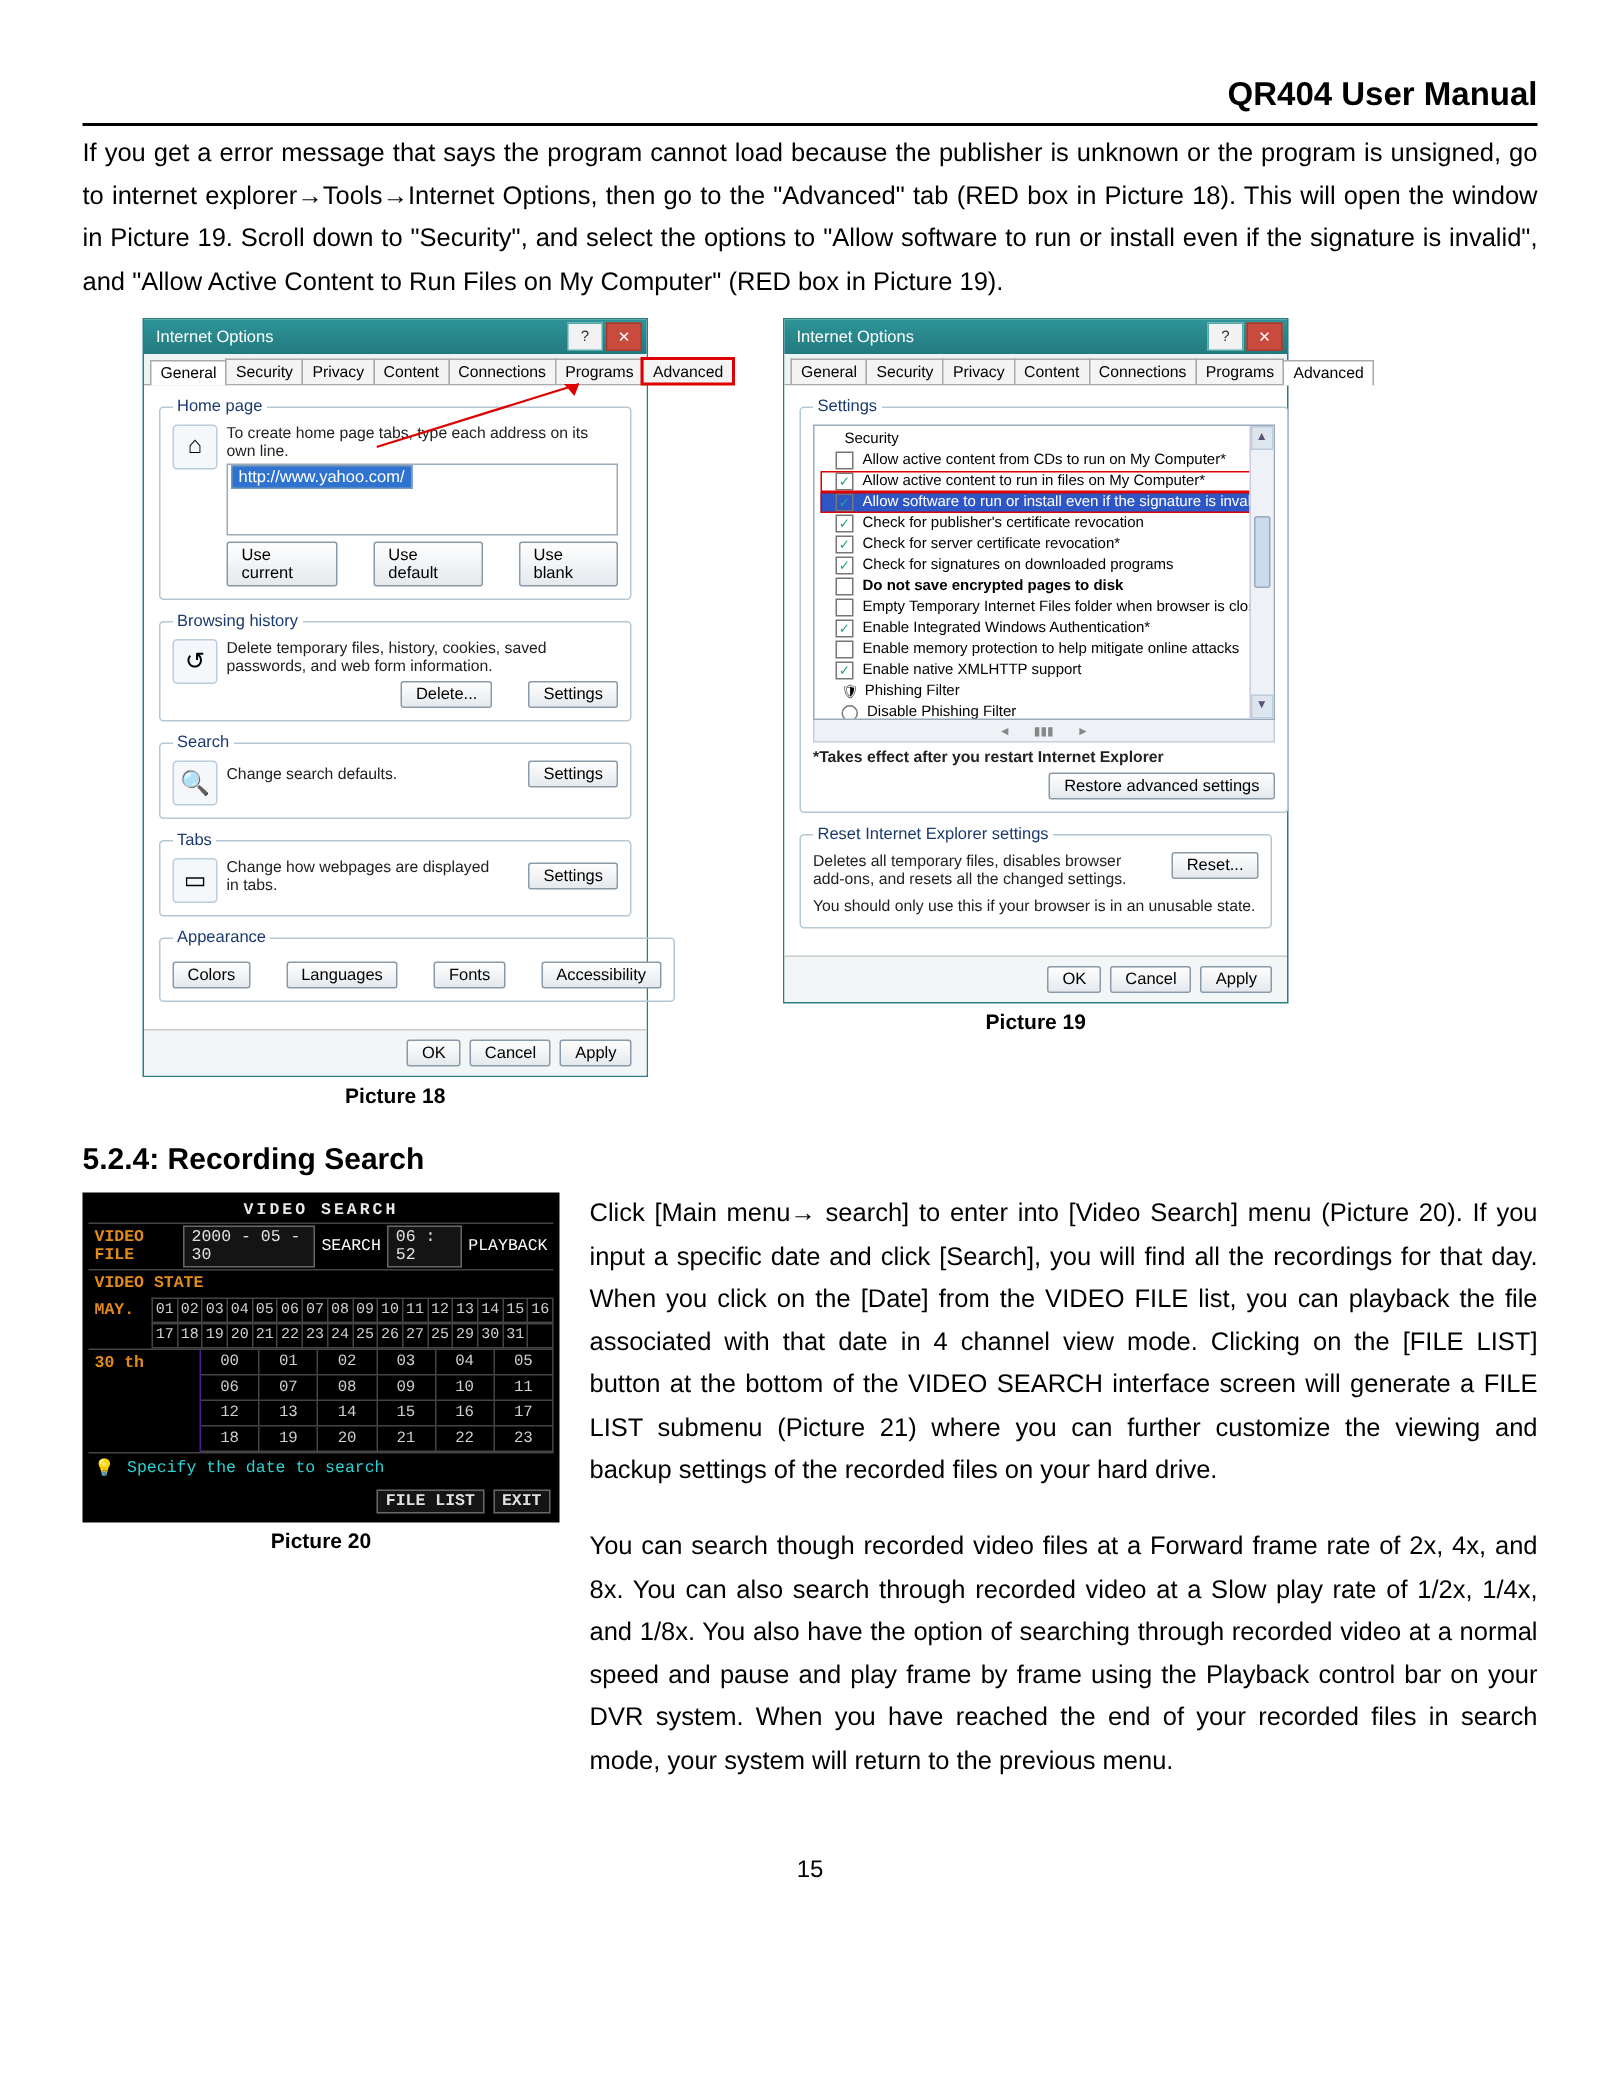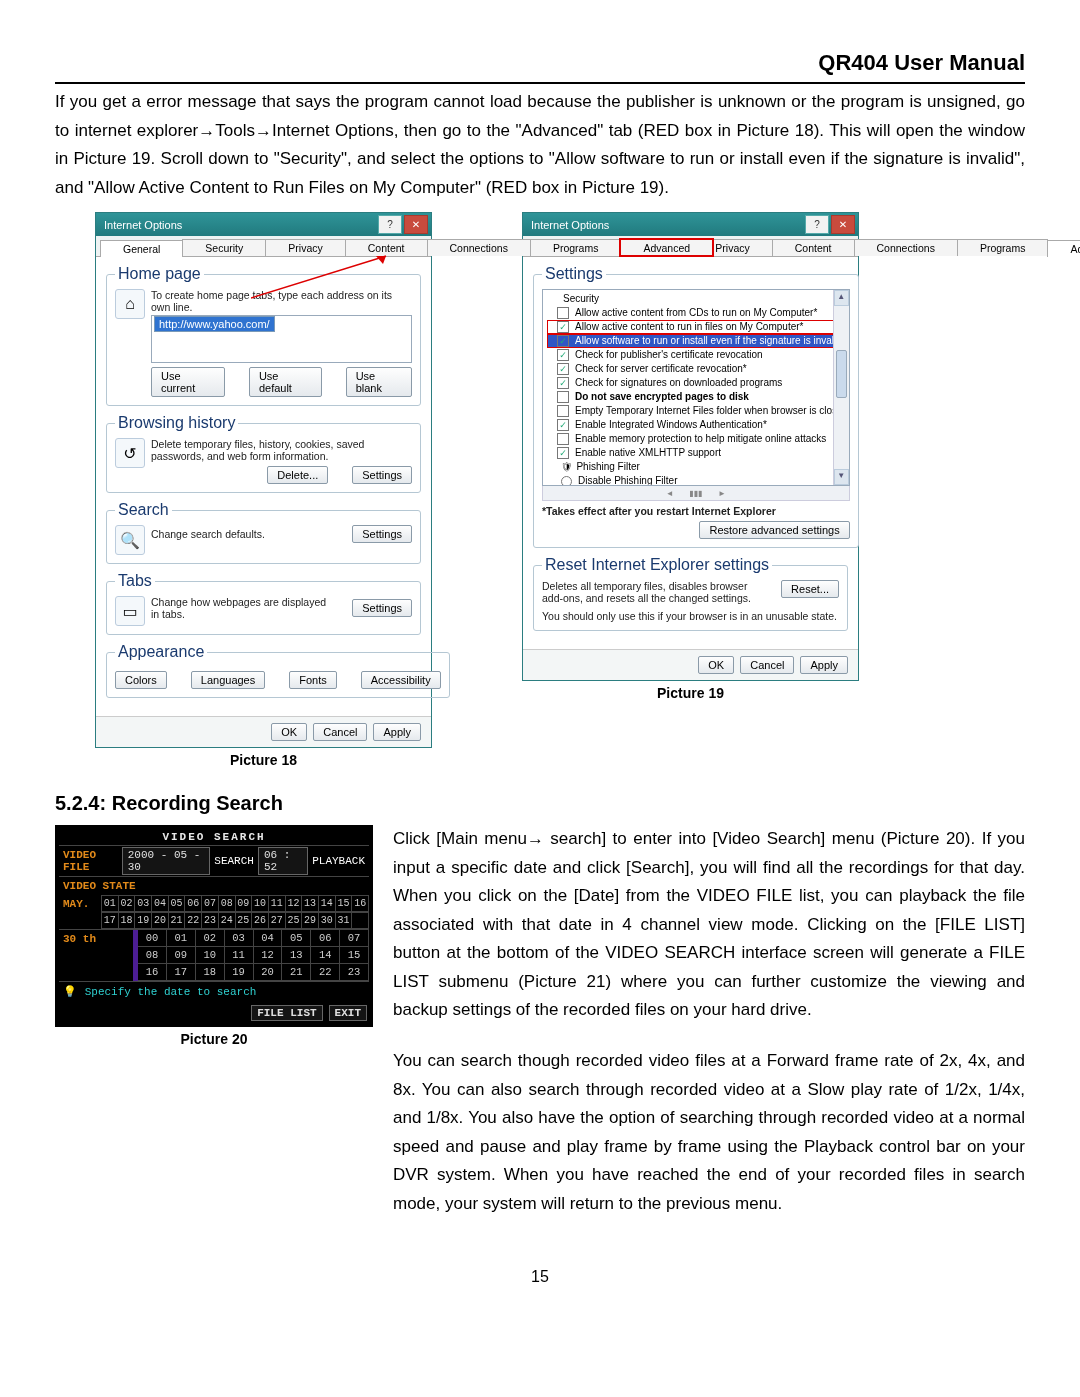--- a/index.html
+++ b/index.html
@@ -10,26 +10,26 @@
 .figrow{display:flex;gap:90px;margin:10px 0 8px 40px;}
 .figcol{display:flex;flex-direction:column;align-items:center;}
 .caption{font-size:14px;font-weight:bold;margin-top:4px;}
 
 .win{width:335px;border:1px solid #2b7d80;font-family:"Segoe UI",Tahoma,sans-serif;font-size:11px;background:#fff;}
 .titlebar{background:linear-gradient(#2f9498,#217a7e);color:#fff;display:flex;align-items:center;justify-content:space-between;padding:2px 3px 2px 8px;}
 .titlebar .tbtns{display:flex;gap:2px;}
 .tbtn{width:22px;height:17px;border:1px solid #5aa;display:flex;align-items:center;justify-content:center;font-size:10px;background:#f2f2f2;color:#333;}
 .tbtn.close{background:#c84b3d;color:#fff;border-color:#a83a2e;}
 .tabs{display:flex;border-bottom:1px solid #aaa;background:#eef3f3;padding-left:4px;padding-top:3px;}
-.tab{padding:2px 22px;border:1px solid #aaa;border-bottom:none;margin-right:-1px;background:#f4f4f4;font-size:10.5px;cursor:pointer;}
+.tab{padding:2px 6px;border:1px solid #aaa;border-bottom:none;margin-right:-1px;background:#f4f4f4;font-size:10.5px;cursor:pointer;}
 .tab.active{background:#fff;position:relative;top:1px;}
 .tab.redbox{outline:2px solid #d00;outline-offset:-1px;}
 .panel{padding:8px 10px 10px 10px;background:#fff;}
 fieldset{border:1px solid #b5c7d3;border-radius:3px;margin:0 0 8px 0;padding:6px 8px 8px 8px;}
-legend{font-size:16px;color:#1a3a6e;padding:0 3px;}
+legend{font-size:11px;color:#1a3a6e;padding:0 3px;}
 .smalltxt{font-size:10.5px;color:#222;}
 .inputbox{border:1px solid #7a9ab8;background:#fff;padding:1px 4px;font-size:11px;}
 .inputbox.sel{background:#2f73d0;color:#fff;}
 .btn{display:inline-block;border:1px solid #8a9aa8;background:linear-gradient(#fefefe,#e5e9ed);padding:2px 9px;font-size:11px;border-radius:2px;cursor:pointer;}
 .btnrow{display:flex;justify-content:flex-end;gap:24px;margin-top:4px;}
 .iconcircle{width:28px;height:28px;border:1px solid #bcd;border-radius:3px;display:flex;align-items:center;justify-content:center;background:#f4f8fb;margin-right:6px;font-size:16px;}
 .flexline{display:flex;align-items:flex-start;}
 .bottombar{display:flex;justify-content:flex-end;gap:6px;padding:6px 10px;border-top:1px solid #ccc;background:#f3f6f6;}
 
 .setbox{border:1px solid #9ab;height:195px;overflow:hidden;position:relative;font-size:10px;background:#fff;}
@@ -50,21 +50,21 @@
 .vidpanel{width:310px;background:#000;color:#cfcfcf;font-family:"Courier New",monospace;font-size:11px;padding:4px;}
 .vidpanel .vtitle{text-align:center;color:#e8e8e8;font-weight:bold;letter-spacing:2px;padding:2px 0;}
 .vrow{display:flex;align-items:center;border-top:1px solid #444;}
 .vcell{padding:3px 4px;}
 .vbtn{border:1px solid #666;background:#141414;padding:1px 5px;color:#e0e0e0;}
 .orange{color:#e28a1a;font-weight:bold;}
 .cyan{color:#2fd0d0;}
 .white{color:#fff;}
 .daygrid{display:grid;grid-template-columns:repeat(16,1fr);border-top:1px solid #444;border-left:1px solid #444;}
 .daygrid div{border-right:1px solid #444;border-bottom:1px solid #444;text-align:center;padding:2px 0;font-size:10px;}
-.hourgrid{display:grid;grid-template-columns:repeat(8,1fr);border-left:5px solid #4c1d95;margin-left:32px;}
+.hourgrid{display:grid;grid-template-columns:repeat(6,1fr);border-left:1px solid #4c1d95;margin-left:32px;}
 .hourgrid div{border-right:1px solid #444;border-bottom:1px solid #444;text-align:center;padding:2px 0;font-size:10.5px;}
 .vfoot{display:flex;justify-content:flex-end;gap:6px;padding:4px 2px 2px 2px;}
 .twocol{display:flex;gap:20px;align-items:flex-start;margin-top:6px;}
 .pagenum{text-align:center;font-size:16px;margin-top:40px;}
 </style>
 </head>
 <body>
 
 <div class="page">
   <div class="header-title">QR404 User Manual</div>

